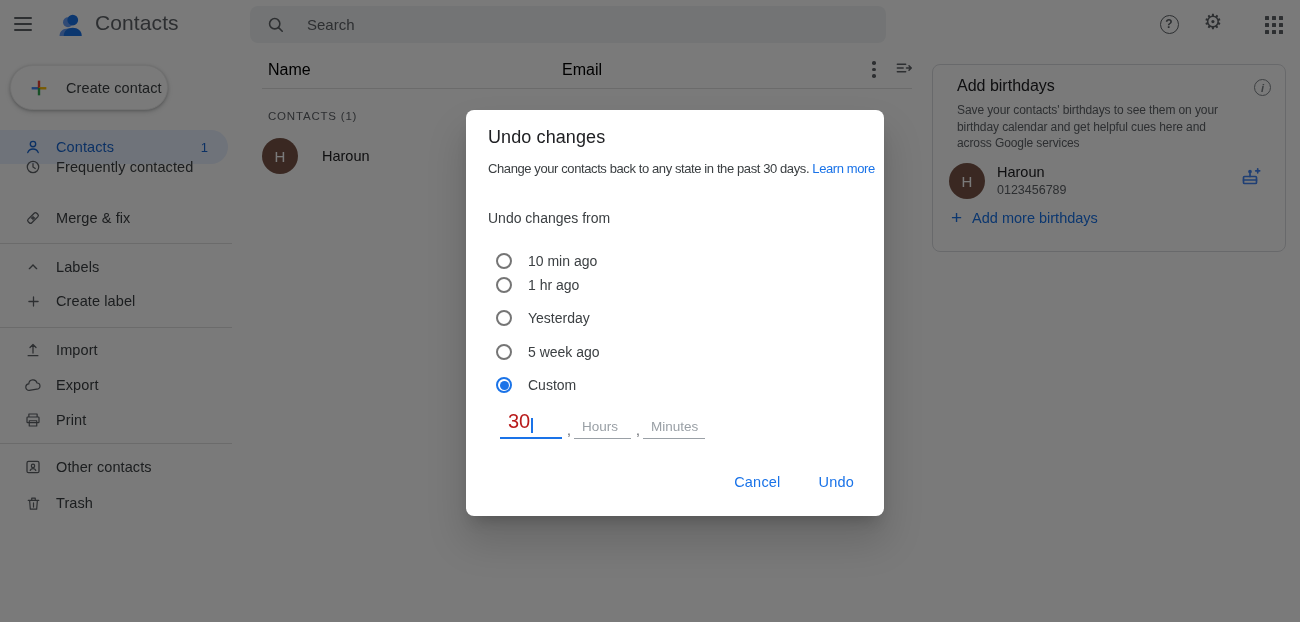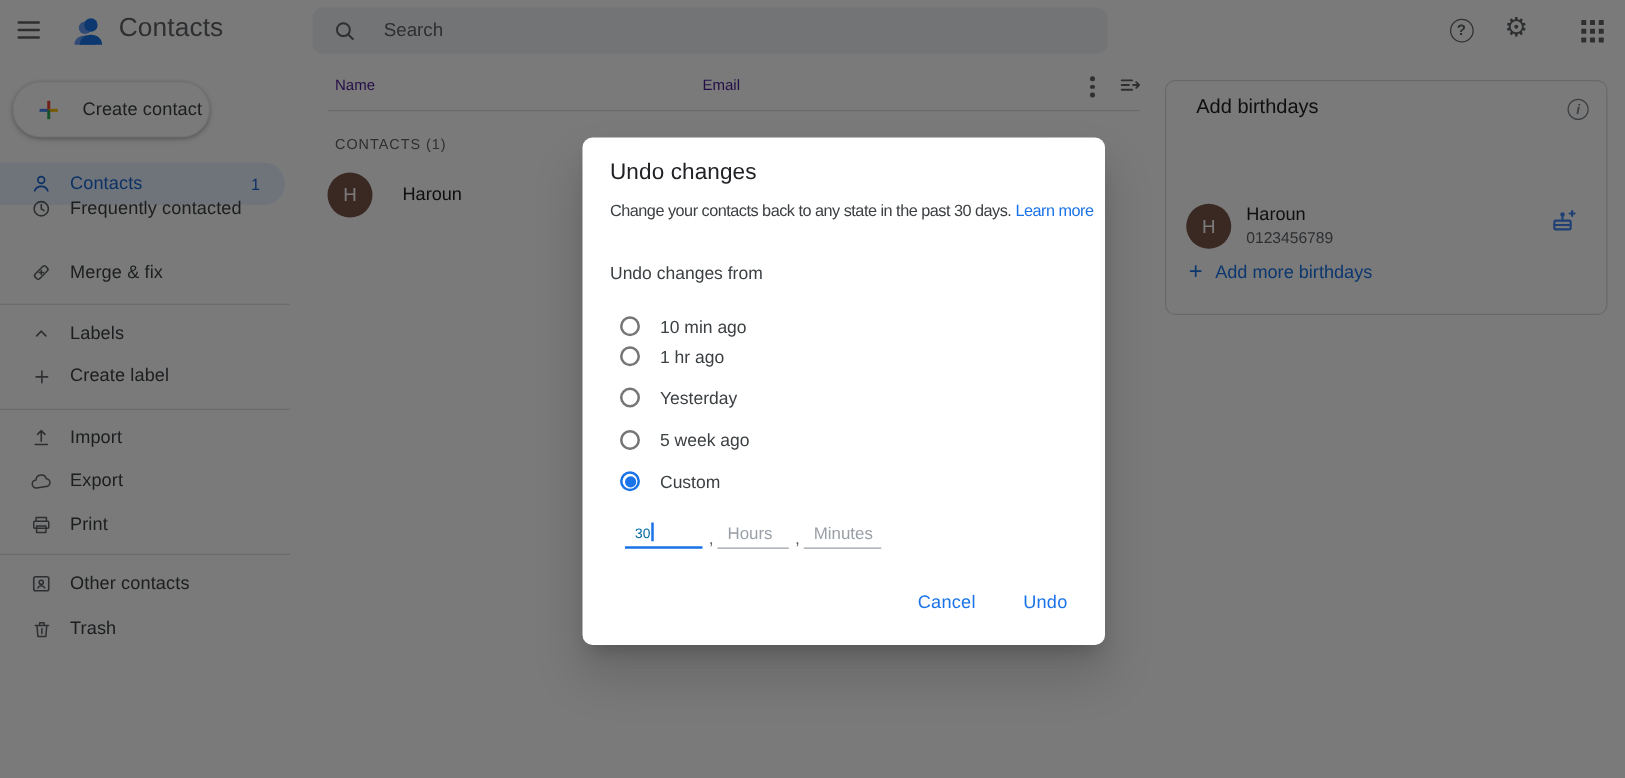--- a/index.html
+++ b/index.html
@@ -29,21 +29,21 @@
   .create-btn .lbl { margin-left:16px; font-size:14.5px; color:#3c4043; font-weight:500; letter-spacing:.1px; }
   .navrow { left:0; width:232px; height:34px; display:flex; align-items:center; cursor:pointer; }
   .navrow .nicon { width:18px; height:18px; margin-left:24px; flex:none; display:flex; align-items:center; justify-content:center; }
   .navrow .nlbl { margin-left:14px; font-size:14.5px; color:#3c4043; letter-spacing:.1px; white-space:nowrap; }
   .navrow.sel { background:#e8f0fe; border-radius:0 17px 17px 0; width:228px; }
   .navrow.sel .nlbl { color:#1967d2; font-weight:500; }
   .navrow .badge { margin-left:auto; margin-right:20px; font-size:13px; color:#1967d2; }
   .sdiv { left:0; width:232px; height:1px; background:#e0e0e0; }
 
   
-  .colhdr { font-size:12px; color:#4c1d95; }
+  .colhdr { font-size:16px; color:#000000; }
   .hdr-div { left:262px; top:88px; width:650px; height:1px; background:#e0e0e0; }
   .section-lbl { left:268px; top:110px; font-size:11.5px; font-weight:500; letter-spacing:.8px; color:#5f6368; }
   .avatar { border-radius:50%; background:#795548; color:#fff; display:flex; align-items:center; justify-content:center; }
   .row-name { font-size:14.5px; color:#202124; }
   .dots3 { display:flex; flex-direction:column; gap:3px; cursor:pointer; padding:4px; }
   .dots3 i { width:3.5px; height:3.5px; border-radius:50%; background:#5f6368; }
 
   
   .bcard { left:932px; top:64px; width:354px; height:188px; background:#fff; border:1px solid #dadce0; border-radius:8px; }
   .bcard h2 { position:absolute; left:24px; top:12px; font-size:16px; font-weight:500; color:#202124; }
@@ -64,21 +64,21 @@
   .dialog h1 { position:absolute; left:22px; top:17px; font-size:18px; font-weight:500; color:#202124; letter-spacing:.1px; }
   .dlg-body { position:absolute; left:22px; top:51px; font-size:13px; color:#3c4043; letter-spacing:-.4px; white-space:nowrap; }
   .dlg-body a { color:#1a73e8; text-decoration:none; cursor:pointer; }
   .dlg-note { position:absolute; left:22px; top:71px; font-size:12px; color:#80868b; letter-spacing:-.3px; white-space:nowrap; }
   .dlg-from { position:absolute; left:22px; top:100px; font-size:14px; color:#3c4043; }
   .optrow { position:absolute; left:30px; display:flex; align-items:center; gap:16px; cursor:pointer; }
   .radio { width:16px; height:16px; border:2px solid #757575; border-radius:50%; flex:none; display:flex; align-items:center; justify-content:center; }
   .radio.checked { border-color:#1a73e8; }
   .radio.checked::after { content:""; width:9px; height:9px; border-radius:50%; background:#1a73e8; }
   .optlbl { font-size:14px; color:#3c4043; }
-  .field { position:absolute; height:26px; font-size:11px; color:#0369a1; display:flex; align-items:flex-end; padding:0 0 4px 8px; cursor:text; }
+  .field { position:absolute; height:26px; font-size:20px; color:#b91c1c; display:flex; align-items:flex-end; padding:0 0 4px 8px; cursor:text; }
   .field.focused { border-bottom:2px solid #1a73e8; }
   .field.empty { border-bottom:1px solid #9aa0a6; color:#9aa0a6; font-size:13.5px; }
   .caret { display:inline-block; width:1.5px; height:15px; background:#1a73e8; margin-left:1px; }
   .comma { position:absolute; font-size:14px; color:#5f6368; }
   .dlg-actions { position:absolute; right:28px; top:358px; display:flex; gap:34px; }
   .txtbtn { font-size:14.5px; font-weight:500; color:#1a73e8; letter-spacing:.2px; cursor:pointer; padding:6px 2px; }
 
   svg { display:block; }
 </style>
 </head>
@@ -277,20 +277,21 @@
       <div class="avatar" style="width:36px; height:36px; font-size:15px;">H</div>
       <div class="abs row-name" style="left:60px; top:10px;">Haroun</div>
     </div>
   </main>
 
   <section class="abs bcard">
     <h2>Add birthdays</h2>
     <div class="info">
       <span class="circle-i">i</span>
     </div>
+    <p class="body">Save your contacts' birthdays to see them on your birthday calendar and get helpful cues here and across Google services</p>
 
     <div class="avatar bav">H</div>
     <div class="bname">Haroun</div>
     <div class="bphone">0123456789</div>
 
     <div class="cakebtn">
       <span>
         <svg width="24" height="24" viewBox="0 0 24 24" fill="none" stroke="#4285f4" stroke-width="1.7" stroke-linecap="round" stroke-linejoin="round">
           <rect x="4.5" y="12.5" width="13" height="7" rx="1"></rect>
           <path d="M4.5 16h13M11 12.5V9.6"></path>

